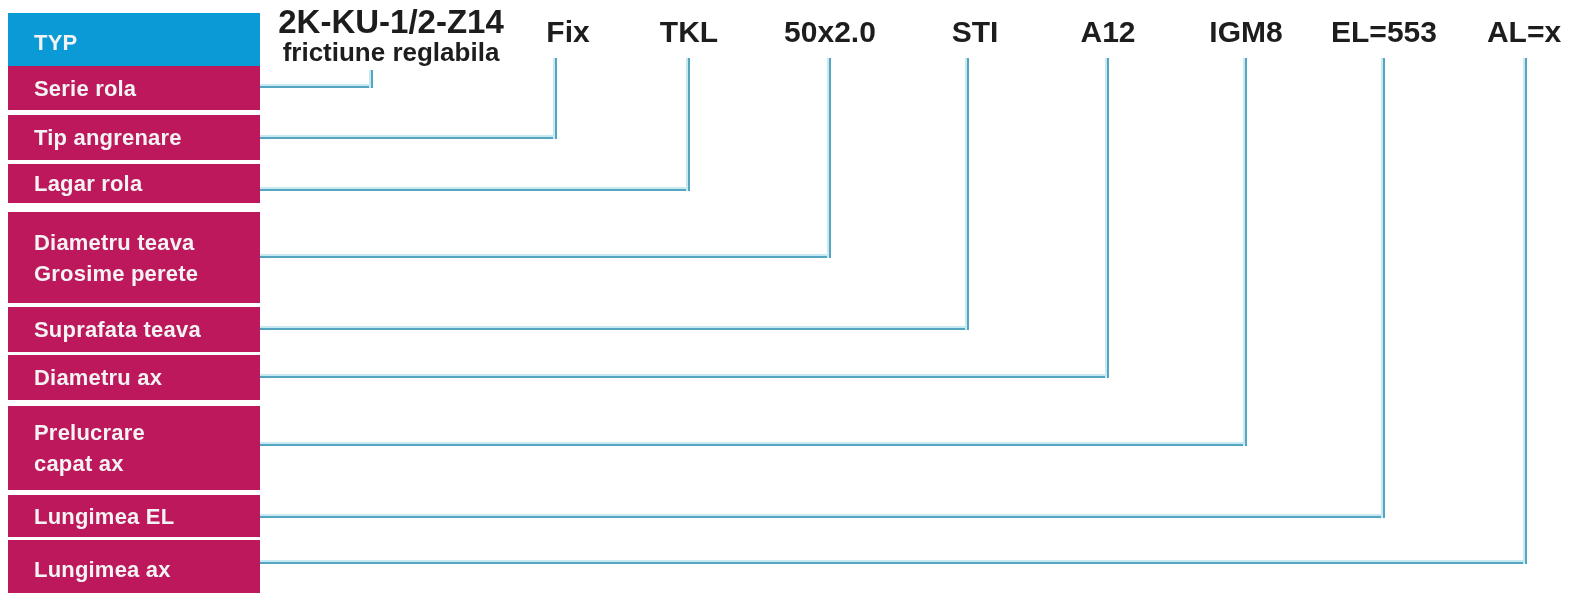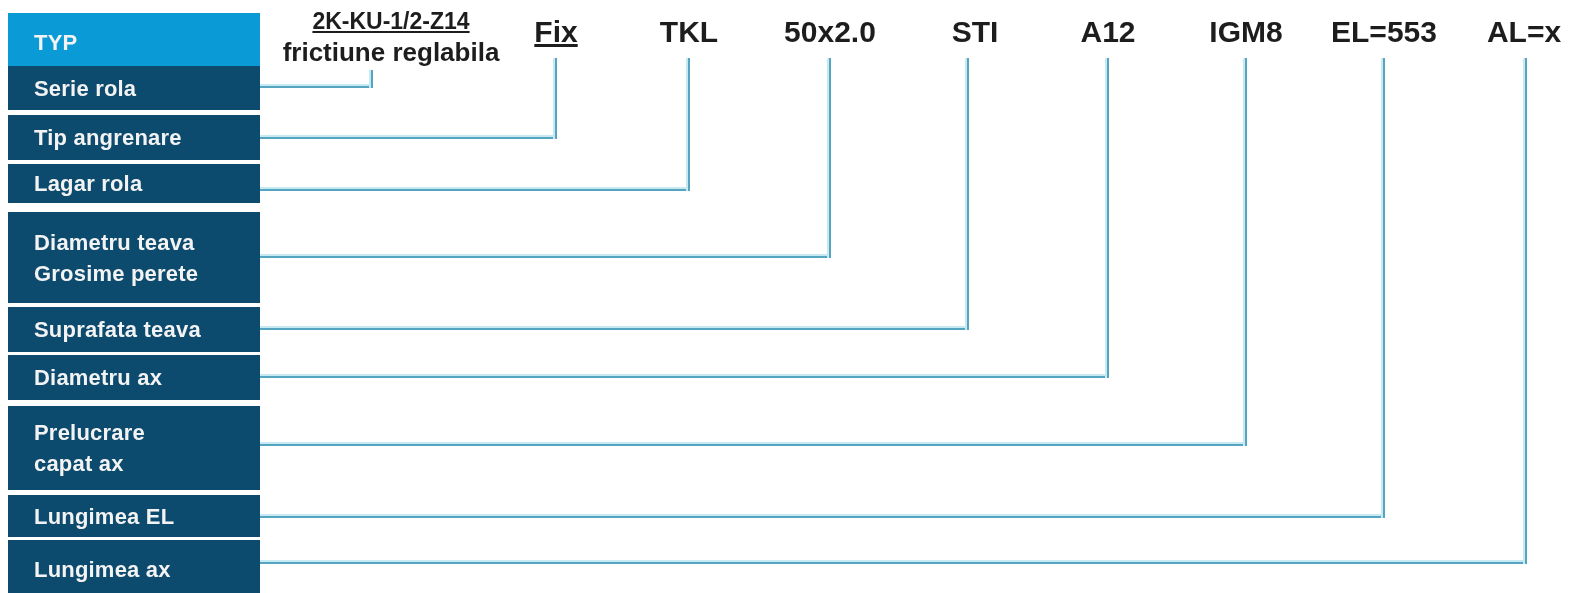--- a/index.html
+++ b/index.html
@@ -6,41 +6,41 @@
   .canvas{
     position:relative;
     width:1570px;height:593px;
     background:#ffffff;
     font-family:"Liberation Sans", sans-serif;
     overflow:hidden;
   }
   
   .box{
     position:absolute;left:8px;width:252px;
-    background:#0c4a6e;
+    background:#be185d;
     display:flex;align-items:center;
     padding-left:26px;box-sizing:border-box;
   }
   .box.typ{background:#0a9bd7;}
   .lbl{
     color:#f3f3f3;font-weight:bold;font-size:22px;
     line-height:31px;white-space:pre-line;
     letter-spacing:.2px;
   }
   
   .code{
     position:absolute;transform:translateX(-50%);
     color:#1d1d1d;font-weight:bold;font-size:30px;
     white-space:nowrap;
   }
   .code-first{
     position:absolute;transform:translateX(-50%);
     color:#1d1d1d;font-weight:bold;text-align:center;
   }
-  .code-first .main{font-size:23px;line-height:33px;text-decoration:underline;}
+  .code-first .main{font-size:33px;line-height:33px;}
   .code-first .sub{font-size:26px;line-height:28px;}
   
   .hline{
     position:absolute;height:2px;background:#55a4c0;
     box-shadow:0 -2px 0 #c7e9f2;
   }
   .vline{
     position:absolute;width:2px;background:#55a4c0;
     box-shadow:-2px 0 0 #c7e9f2;
   }
@@ -80,21 +80,21 @@
     <span class="lbl">Lungimea EL</span>
   </div>
   <div class="box" style="top:540px;height:58px;">
     <span class="lbl">Lungimea ax</span>
   </div>
 
   <div class="code-first" style="left:391px;top:5px;">
     <div class="main">2K-KU-1/2-Z14</div>
     <div class="sub">frictiune reglabila</div>
   </div>
-  <div class="code" style="left:556px;top:15px;text-decoration:underline;">Fix</div>
+  <div class="code" style="left:568px;top:15px;">Fix</div>
   <div class="code" style="left:689px;top:15px;">TKL</div>
   <div class="code" style="left:830px;top:15px;">50x2.0</div>
   <div class="code" style="left:975px;top:15px;">STI</div>
   <div class="code" style="left:1108px;top:15px;">A12</div>
   <div class="code" style="left:1246px;top:15px;">IGM8</div>
   <div class="code" style="left:1384px;top:15px;">EL=553</div>
   <div class="code" style="left:1524px;top:15px;">AL=x</div>
 
   <div class="hline" style="top:86px;left:260px;width:113px;"></div>
   <div class="vline" style="left:371px;top:70px;height:18px;"></div>

